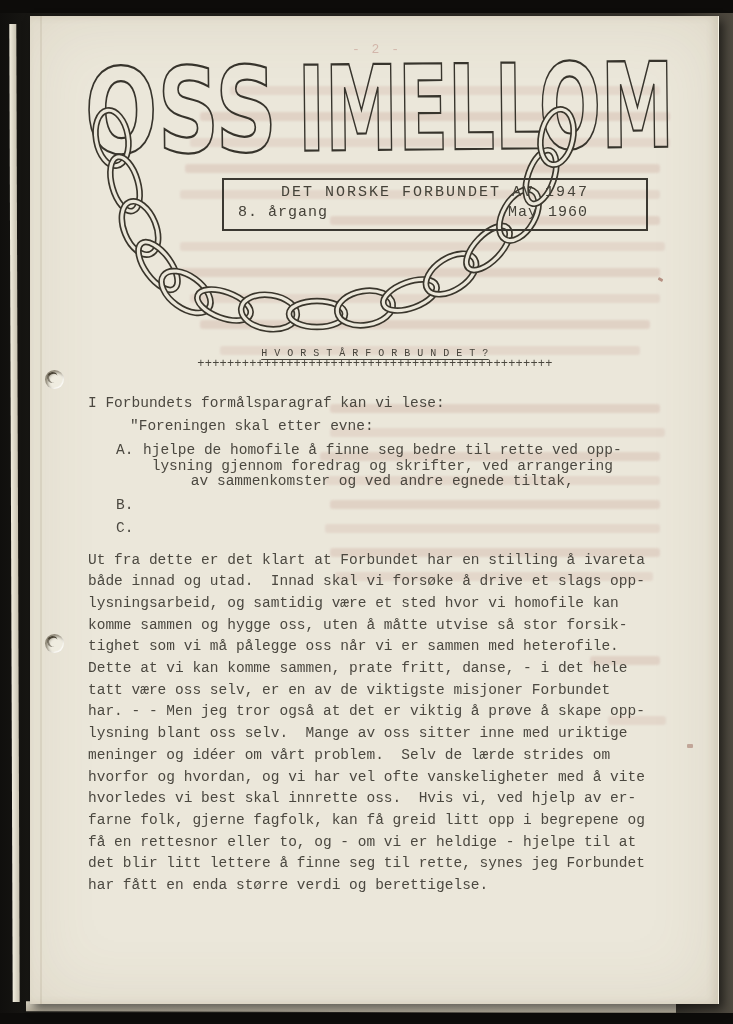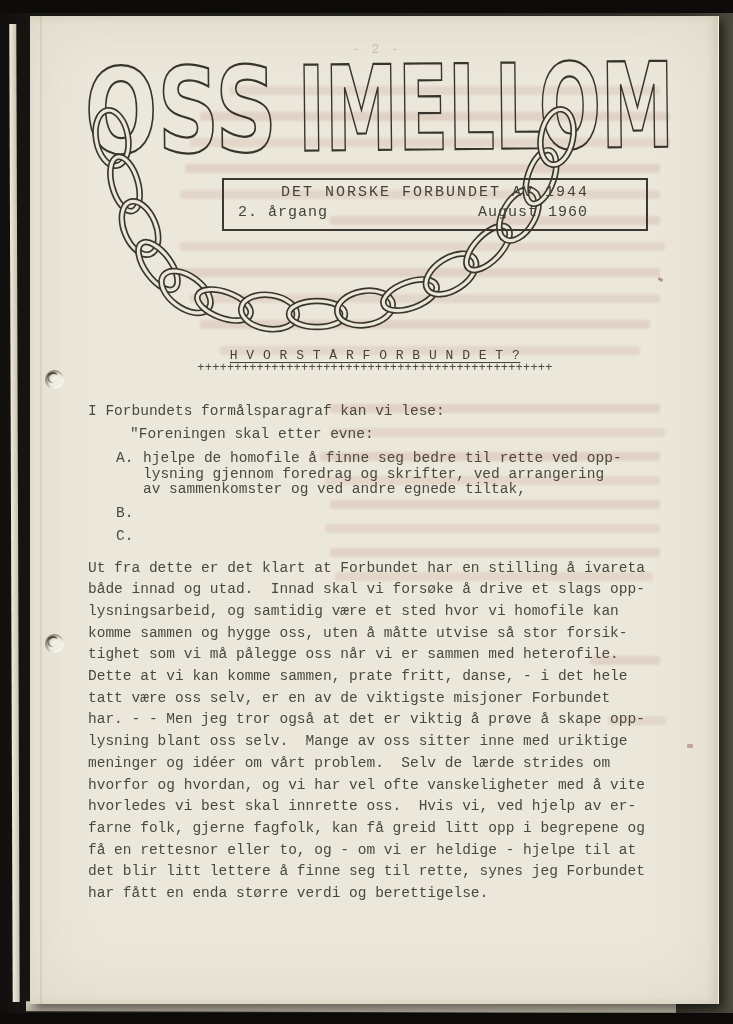--- a/index.html
+++ b/index.html
@@ -34,30 +34,30 @@
   .hole.h1{top:354px;} .hole.h2{top:618px;}
   
   .masthead-svg{position:absolute;left:0;top:0;width:688px;height:352px;}
   
   .issue-box{position:absolute;left:192px;top:162px;width:422px;height:49px;border:2px solid #3b3831;
     color:#454239;}
   .issue-box .org{margin-top:4px;text-align:center;font-size:15px;letter-spacing:2px;white-space:nowrap;}
   .issue-box .row2{display:flex;justify-content:space-between;padding:3px 58px 0 14px;font-size:15px;letter-spacing:1px;}
   
   .headline{position:absolute;left:140px;top:332px;width:410px;text-align:center;color:#45423a;}
-  .headline .hl-text{font-size:13px;letter-spacing:.5px;text-decoration:underline;text-underline-offset:3px;
+  .headline .hl-text{font-size:10px;letter-spacing:.5px;text-decoration:underline;text-underline-offset:3px;
     text-decoration-thickness:1.4px;white-space:nowrap;}
   .headline .plus-row{font-size:12px;letter-spacing:.2px;line-height:10px;margin-top:0;white-space:nowrap;color:#4a473e;}
   
   .text-col{position:absolute;left:58px;top:380px;width:585px;font-size:14.5px;line-height:15.5px;color:#4b4840;}
-  .text-col .intro{margin:8px 0 7px 0;white-space:pre-wrap;}
+  .text-col .intro{margin:0 0 7px 0;white-space:pre-wrap;}
   .text-col .quote{margin:0 0 9px 42px;white-space:pre-wrap;}
   .item{display:flex;margin:0 0 8px 28px;}
   .item .marker{width:27px;flex:0 0 27px;}
-  .item .lines{white-space:pre-wrap;}
+  .item .lines{white-space:pre-wrap;text-align:center;}
   .para{margin:13px 0 0 0;line-height:21.7px;white-space:pre-wrap;}
 </style>
 </head>
 <body>
 
 <div class="stage">
   <div class="band top"></div>
   <div class="band bottom"></div>
   <div class="sheet-left"></div>
   <div class="sheet-bottom"></div>
@@ -126,24 +126,24 @@
           <ellipse cx="489" cy="199" rx="28" ry="16" transform="rotate(-60 489 199)" fill="none" stroke="#3a362c" stroke-width="6.5"></ellipse>
           <ellipse cx="489" cy="199" rx="28" ry="16" transform="rotate(-60 489 199)" fill="none" stroke="#ebe7da" stroke-width="3.2"></ellipse>
           <ellipse cx="511" cy="161" rx="28" ry="13" transform="rotate(-71 511 161)" fill="none" stroke="#3a362c" stroke-width="6.5"></ellipse>
           <ellipse cx="511" cy="161" rx="28" ry="13" transform="rotate(-71 511 161)" fill="none" stroke="#ebe7da" stroke-width="3.2"></ellipse>
           <ellipse cx="527" cy="121" rx="28" ry="16" transform="rotate(-79 527 121)" fill="none" stroke="#3a362c" stroke-width="6.5"></ellipse>
           <ellipse cx="527" cy="121" rx="28" ry="16" transform="rotate(-79 527 121)" fill="none" stroke="#ebe7da" stroke-width="3.2"></ellipse>
         </g>
     </svg>
 
     <div class="issue-box">
-      <div class="org">DET NORSKE FORBUNDET AV 1944</div>
+      <div class="org">DET NORSKE FORBUNDET AV 1947</div>
       <div class="row2">
-        <span>2. årgang</span>
-        <span>August 1960</span>
+        <span>8. årgang</span>
+        <span>May 1960</span>
       </div>
     </div>
 
     <div class="headline">
       <div class="hl-text">H V O R   S T Å R   F O R B U N D E T ?</div>
       <div class="plus-row">++++++++++++++++++++++++++++++++++++++++++++++++</div>
     </div>
 
     <div class="text-col">
       <p class="intro">I Forbundets formålsparagraf kan vi lese:</p>

